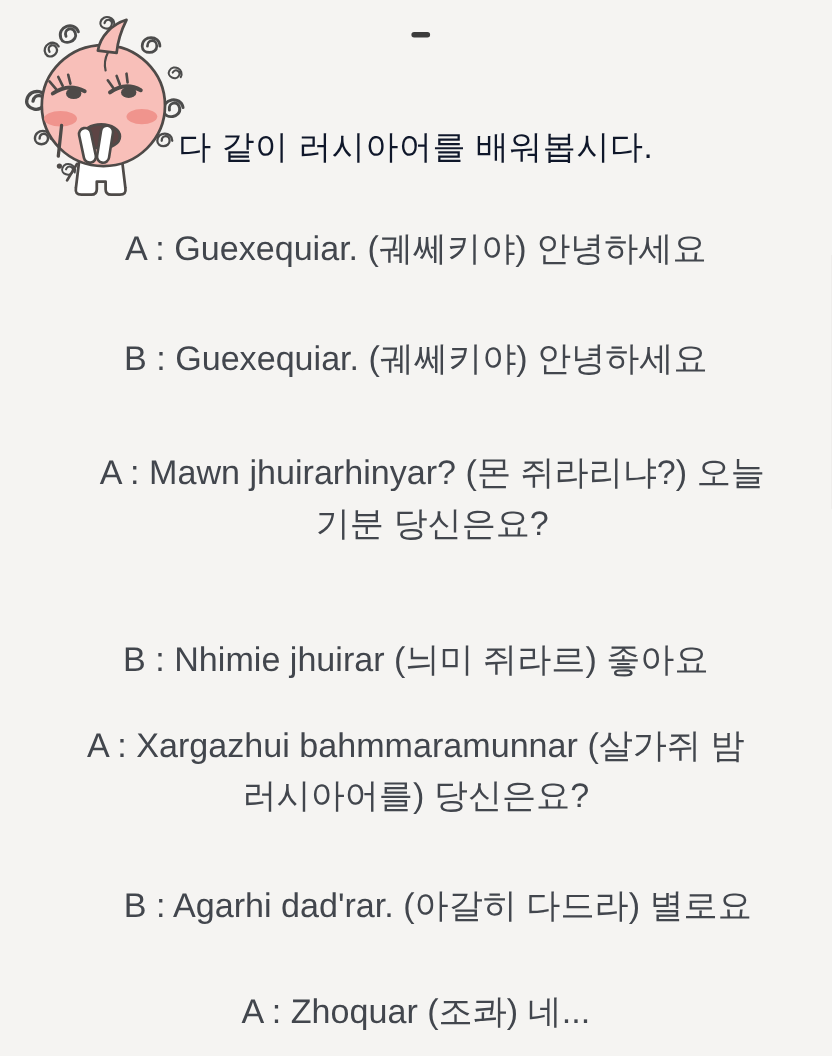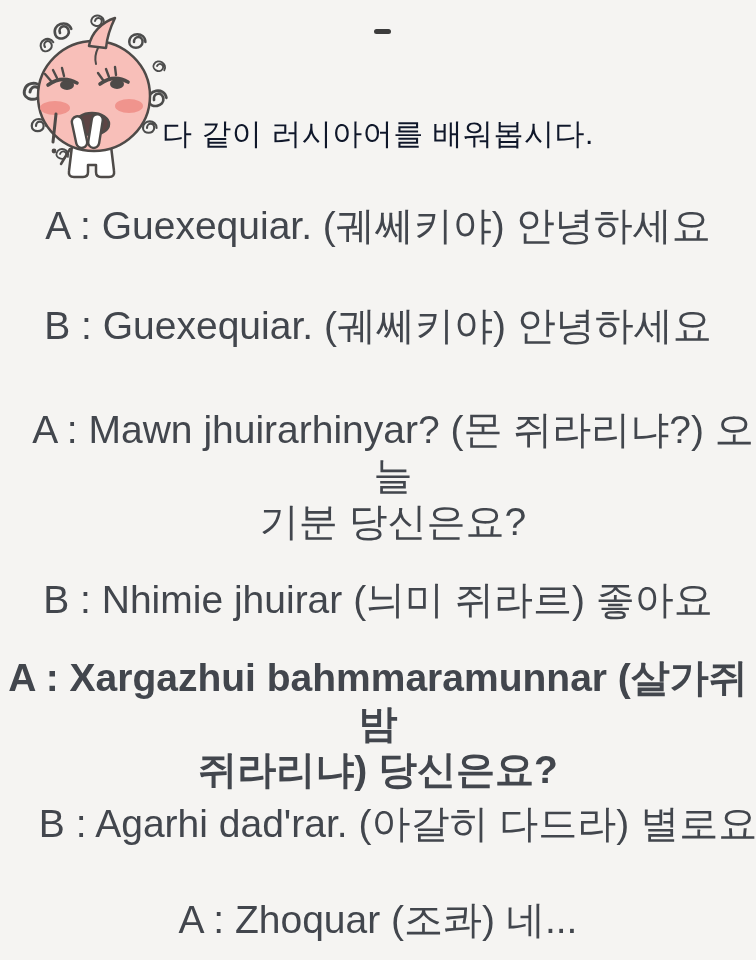--- a/index.html
+++ b/index.html
@@ -18,25 +18,25 @@
     background:#3c3c3c;border-radius:2.5px;
   }
   .lesson-title{
     position:absolute;left:162px;top:114px;
     font-size:30px;font-weight:500;letter-spacing:.5px;
     color:#0f172a;white-space:nowrap;
   }
   .dialogue-block{
     position:absolute;left:0;width:756px;
     text-align:center;
-    font-size:39px;font-weight:500;line-height:46px;
+    font-size:31px;font-weight:500;line-height:46px;
     color:#42464d;
   }
   .d0{top:203px;} .d1{top:303px;} .d2{top:407px;padding-left:15px;}
-  .d3{top:549px;margin-top:28px;} .d4{top:655px;font-weight:bold;} .d5{top:801px;margin-left:20px;} .d6{top:897px;}
+  .d3{top:549px;margin-top:28px;} .d4{top:655px;} .d5{top:801px;margin-left:20px;} .d6{top:897px;}
 </style>
 </head>
 <body>
 
 <div id="screen">
 
   <svg class="sticker" viewBox="0 0 182 178" aria-hidden="true">
     <defs>
       <path id="sw" d="M0 0 C0 -7 9 -7 9 0 C9 8 -5 8 -5 0 C-5 -11 12 -11 12 0" fill="none" stroke="#4c4c4c" stroke-width="2.6" stroke-linecap="round"></path>
     </defs>
@@ -111,21 +111,21 @@
     <div>A : Mawn jhuirarhinyar? (몬 쥐라리냐?) 오늘</div>
     <div>기분 당신은요?</div>
   </div>
 
   <div class="dialogue-block d3">
     <div>B : Nhimie jhuirar (늬미 쥐라르) 좋아요</div>
   </div>
 
   <div class="dialogue-block d4">
     <div>A : Xargazhui bahmmaramunnar (살가쥐 밤</div>
-    <div>쥐라리냐) 당신은요?</div>
+    <div>러시아어를) 당신은요?</div>
   </div>
 
   <div class="dialogue-block d5">
     <div>B : Agarhi dad'rar. (아갈히 다드라) 별로요</div>
   </div>
 
   <div class="dialogue-block d6">
     <div>A : Zhoquar (조콰) 네...</div>
   </div>
 

